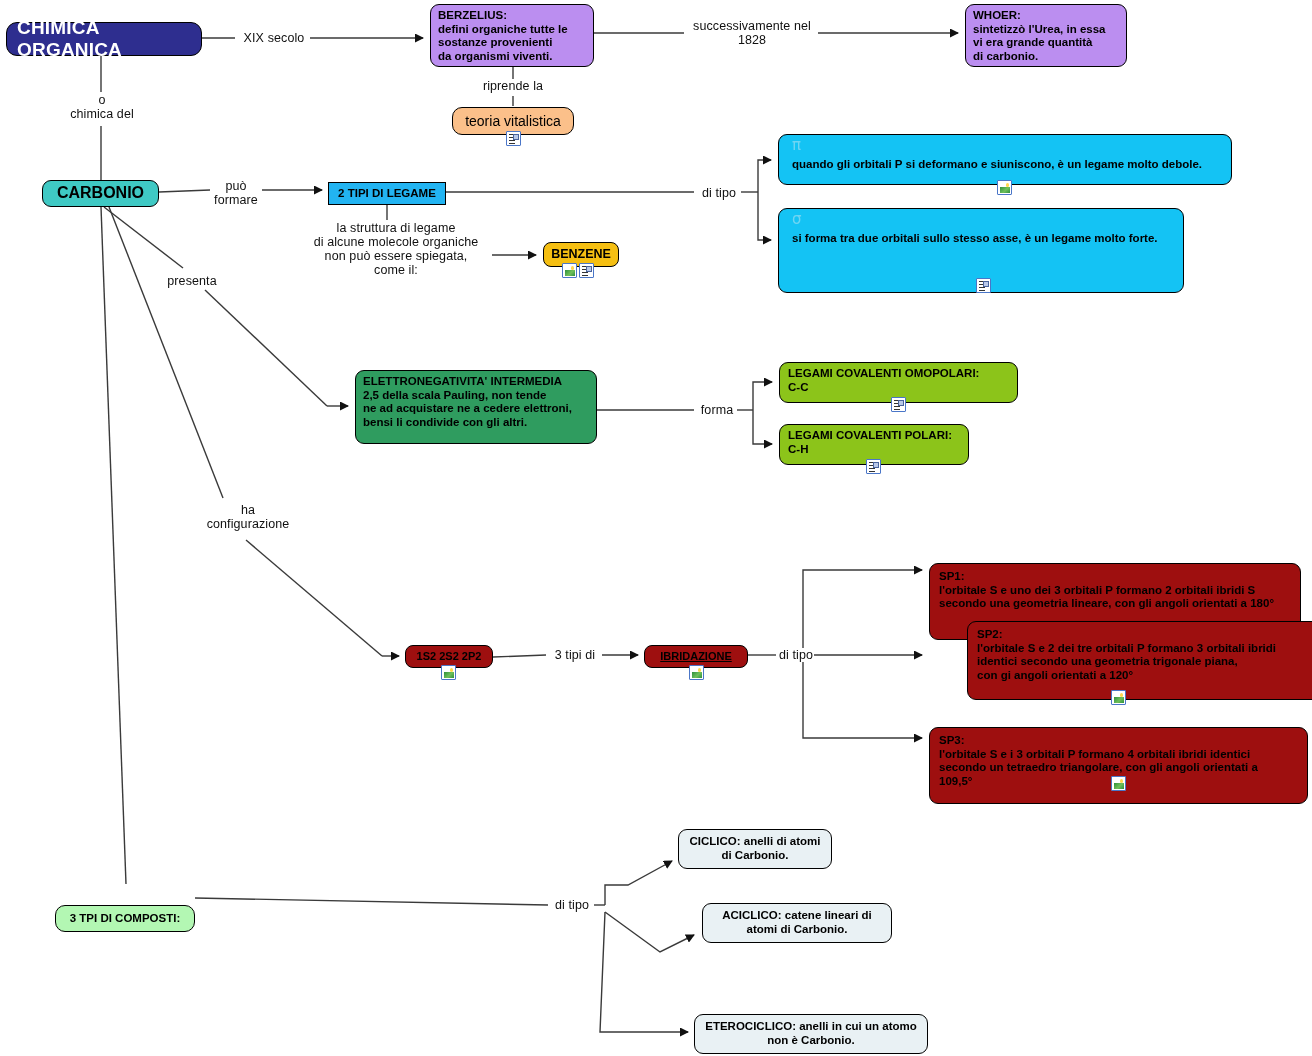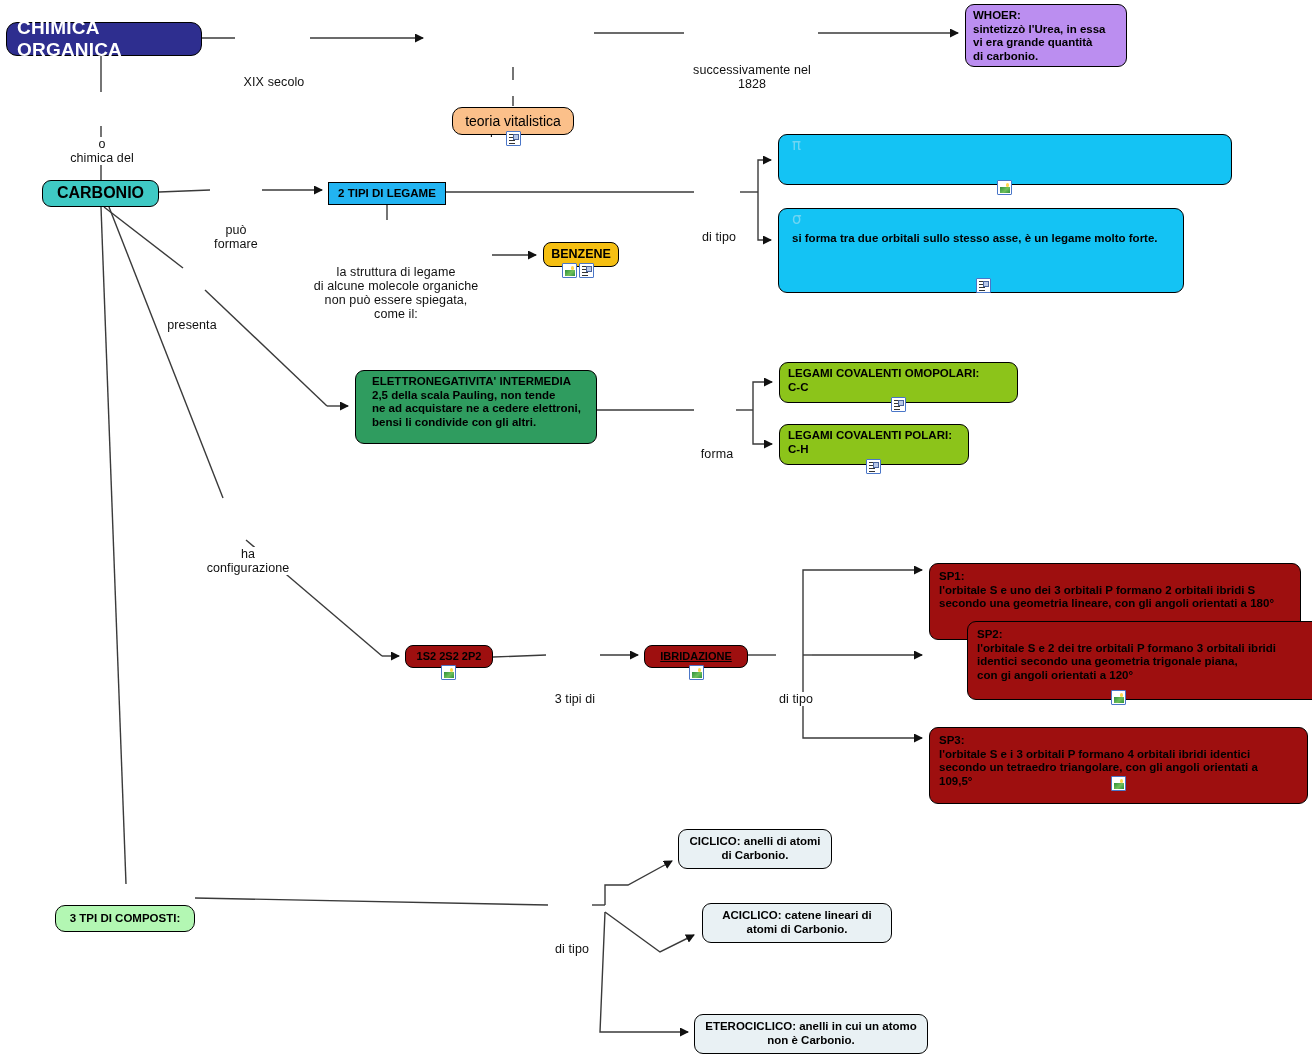--- a/index.html
+++ b/index.html
@@ -34,21 +34,20 @@
   .node .txt{ display:block; }
   .lbl{
     position:absolute;
     font-size:12.5px;
     color:#101010;
     text-align:center;
     line-height:1.12;
     white-space:pre;
     background:#ffffff;
     letter-spacing:0.1px;
-    margin-top:44px;
   }
 
   
   .n-chimica{
     left:6px; top:22px; width:196px; height:34px;
     background:#2e2e8f; border-radius:11px;
     color:#ffffff; font-size:19px; font-weight:bold;
     padding-left:10px; justify-content:center;
     letter-spacing:0.2px;
   }
@@ -106,21 +105,21 @@
   .greek{
     font-family:"DejaVu Sans", sans-serif;
     font-size:15px; font-weight:normal;
     color:#6fd5f2; display:block;
     line-height:1; margin-bottom:5px;
   }
   .n-elettro{
     left:355px; top:370px; width:242px; height:74px;
     background:#2f9c5f; color:#000;
     font-size:11.5px; font-weight:bold;
-    padding:4px 0 4px 16px; justify-content:flex-start;
+    padding:4px 0 4px 7px; justify-content:flex-start;
   }
   .n-omo{
     left:779px; top:362px; width:239px; height:41px;
     background:#8cc41a; color:#000;
     font-size:11.5px; font-weight:bold;
     padding:4px 0 0 8px; justify-content:flex-start;
   }
   .n-polari{
     left:779px; top:424px; width:190px; height:41px;
     background:#8cc41a; color:#000;
@@ -332,20 +331,26 @@
   <div class="lbl" style="left:548px; top:648px; width:54px;">3 tipi di</div>
 
   <div class="lbl" style="left:778px; top:648px; width:36px;">di tipo</div>
 
   <div class="lbl" style="left:550px; top:898px; width:44px;">di tipo</div>
 
   <div class="node n-chimica">
     <span class="txt">CHIMICA ORGANICA</span>
   </div>
 
+  <div class="node n-berzelius">
+    <span class="txt">BERZELIUS:</span>
+    <span class="txt">defini organiche tutte le</span>
+    <span class="txt">sostanze provenienti</span>
+    <span class="txt">da organismi viventi.</span>
+  </div>
 
   <div class="node n-whoer">
     <span class="txt">WHOER:</span>
     <span class="txt">sintetizzò l'Urea, in essa</span>
     <span class="txt">vi era grande quantità</span>
     <span class="txt">di carbonio.</span>
   </div>
 
   <div class="node n-teoria">
     <span class="txt">teoria vitalistica</span>
@@ -365,20 +370,21 @@
   <div class="node n-benzene">
     <span class="txt">BENZENE</span>
   </div>
   <div class="icons" style="left:562px; top:263px;">
     <span class="ico pic"></span>
     <span class="ico doc"></span>
   </div>
 
   <div class="node n-pi">
     <span class="greek">π</span>
+    <span class="txt">quando gli orbitali P si deformano e siuniscono, è un legame molto debole.</span>
   </div>
   <div class="icons" style="left:997px; top:180px;">
     <span class="ico pic"></span>
   </div>
 
   <div class="node n-sigma">
     <span class="greek">σ</span>
     <span class="txt">si forma tra due orbitali sullo stesso asse, è un legame molto forte.</span>
   </div>
   <div class="icons" style="left:976px; top:278px;">

